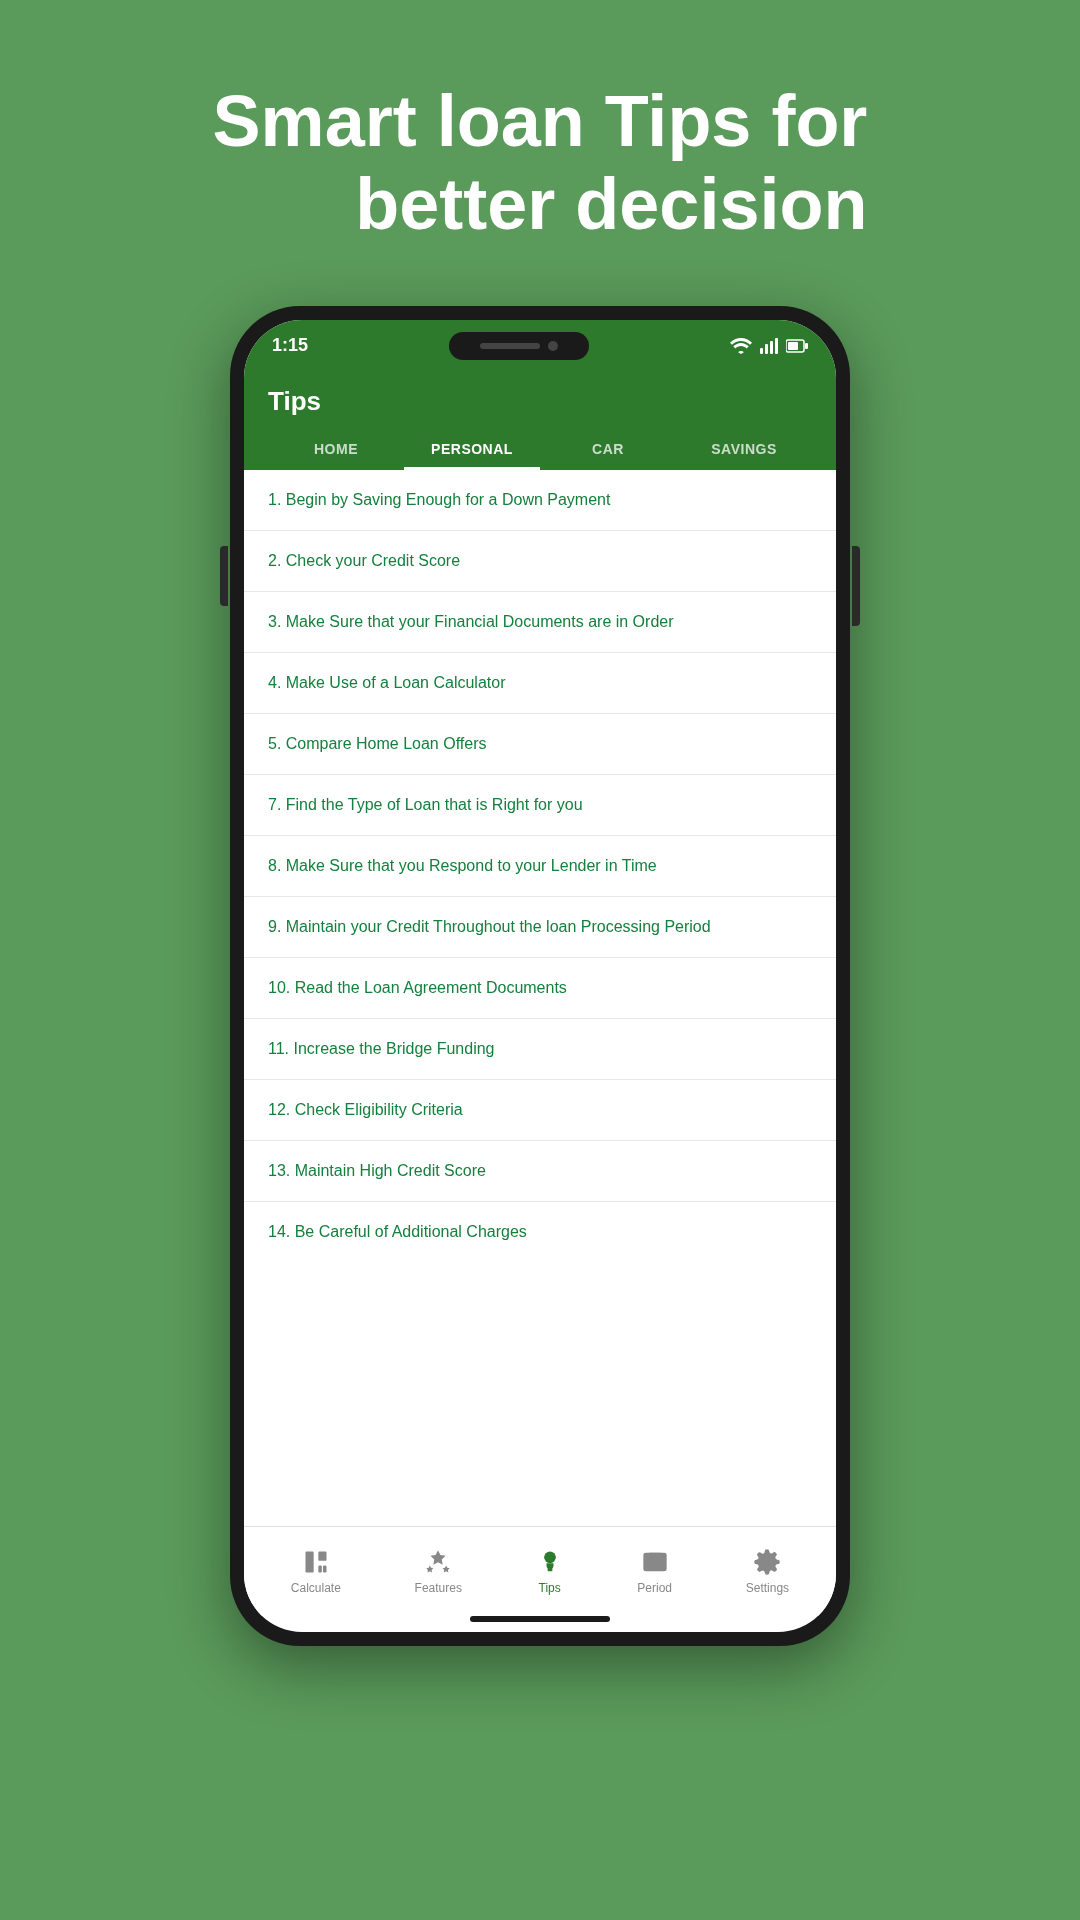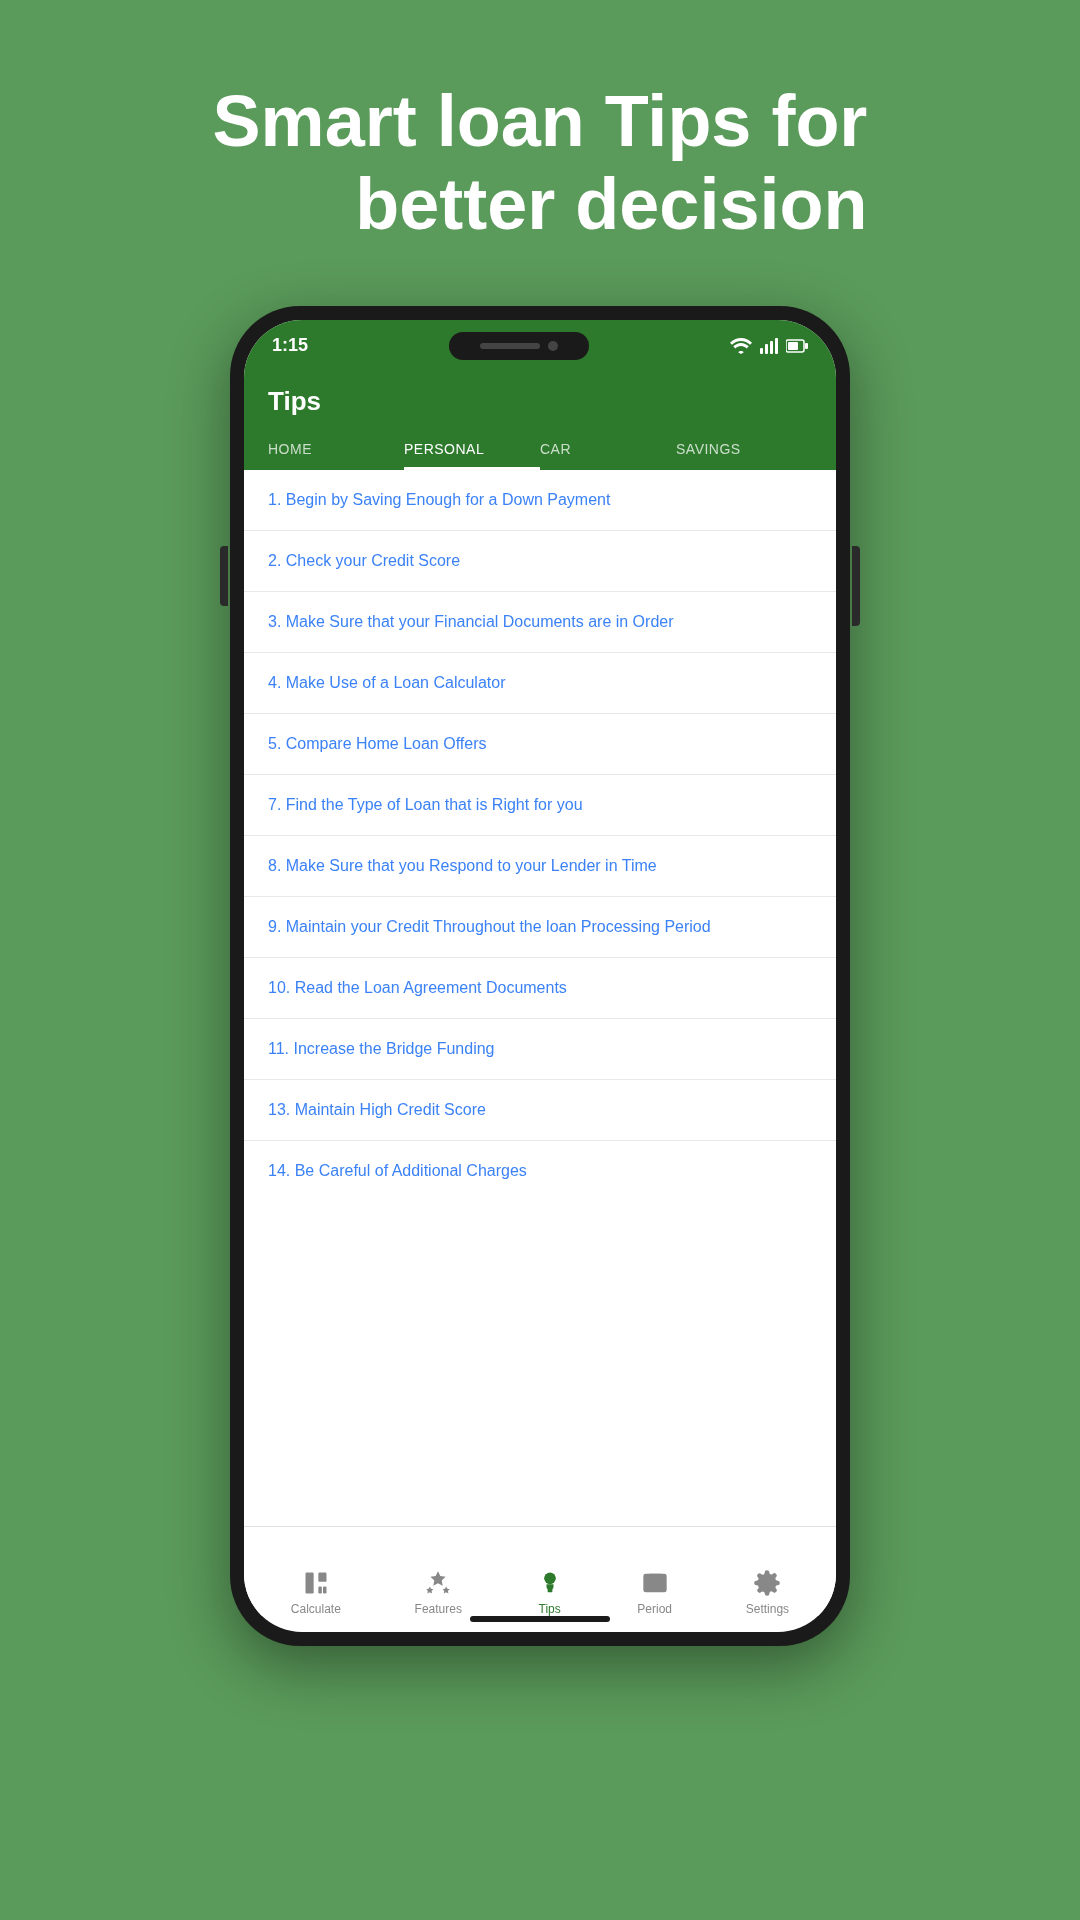--- a/index.html
+++ b/index.html
@@ -136,24 +136,25 @@
     }
 
     
     .tabs {
       display: flex;
       gap: 0;
     }
 
     .tab {
       flex: 1;
+      text-align: center;
       padding: 10px 0;
       color: rgba(255,255,255,0.75);
       font-size: 14px;
-      font-weight: 400;
+      font-weight: 700;
       letter-spacing: 0.5px;
       cursor: pointer;
       border-bottom: 3px solid transparent;
     }
 
     .tab.active {
       color: white;
       border-bottom: 3px solid white;
     }
 
@@ -161,35 +162,35 @@
     .content {
       flex: 1;
       overflow-y: auto;
       background: white;
     }
 
     .tip-item {
       padding: 18px 24px;
       border-bottom: 1px solid #e8e8e8;
       font-size: 16px;
-      color: #3b82f6;
+      color: #15803d;
       line-height: 1.5;
     }
 
     .tip-item:last-child {
       border-bottom: none;
     }
 
     
     .bottom-nav {
       height: 90px;
       background: white;
       border-top: 1px solid #e0e0e0;
       display: flex;
-      align-items: flex-end;
+      align-items: center;
       justify-content: space-around;
       padding: 0 10px;
       flex-shrink: 0;
     }
 
     .nav-item {
       display: flex;
       flex-direction: column;
       align-items: center;
       gap: 5px;
@@ -282,20 +283,21 @@
     <div class="tip-item">1. Begin by Saving Enough for a Down Payment</div>
         <div class="tip-item">2. Check your Credit Score</div>
         <div class="tip-item">3. Make Sure that your Financial Documents are in Order</div>
         <div class="tip-item">4. Make Use of a Loan Calculator</div>
         <div class="tip-item">5. Compare Home Loan Offers</div>
         <div class="tip-item">7. Find the Type of Loan that is Right for you</div>
         <div class="tip-item">8. Make Sure that you Respond to your Lender in Time</div>
         <div class="tip-item">9. Maintain your Credit Throughout the loan Processing Period</div>
         <div class="tip-item">10. Read the Loan Agreement Documents</div>
         <div class="tip-item">11. Increase the Bridge Funding</div>
+        <div class="tip-item">12. Check Eligibility Criteria</div>
         <div class="tip-item">13. Maintain High Credit Score</div>
         <div class="tip-item">14. Be Careful of Additional Charges</div>
       </div>
 
     <div class="bottom-nav">
 
       <div class="nav-item">
         <svg viewBox="0 0 24 24">
           <rect x="3" y="3" width="7" height="18" rx="1"></rect>
           <rect x="14" y="3" width="7" height="8" rx="1"></rect>

